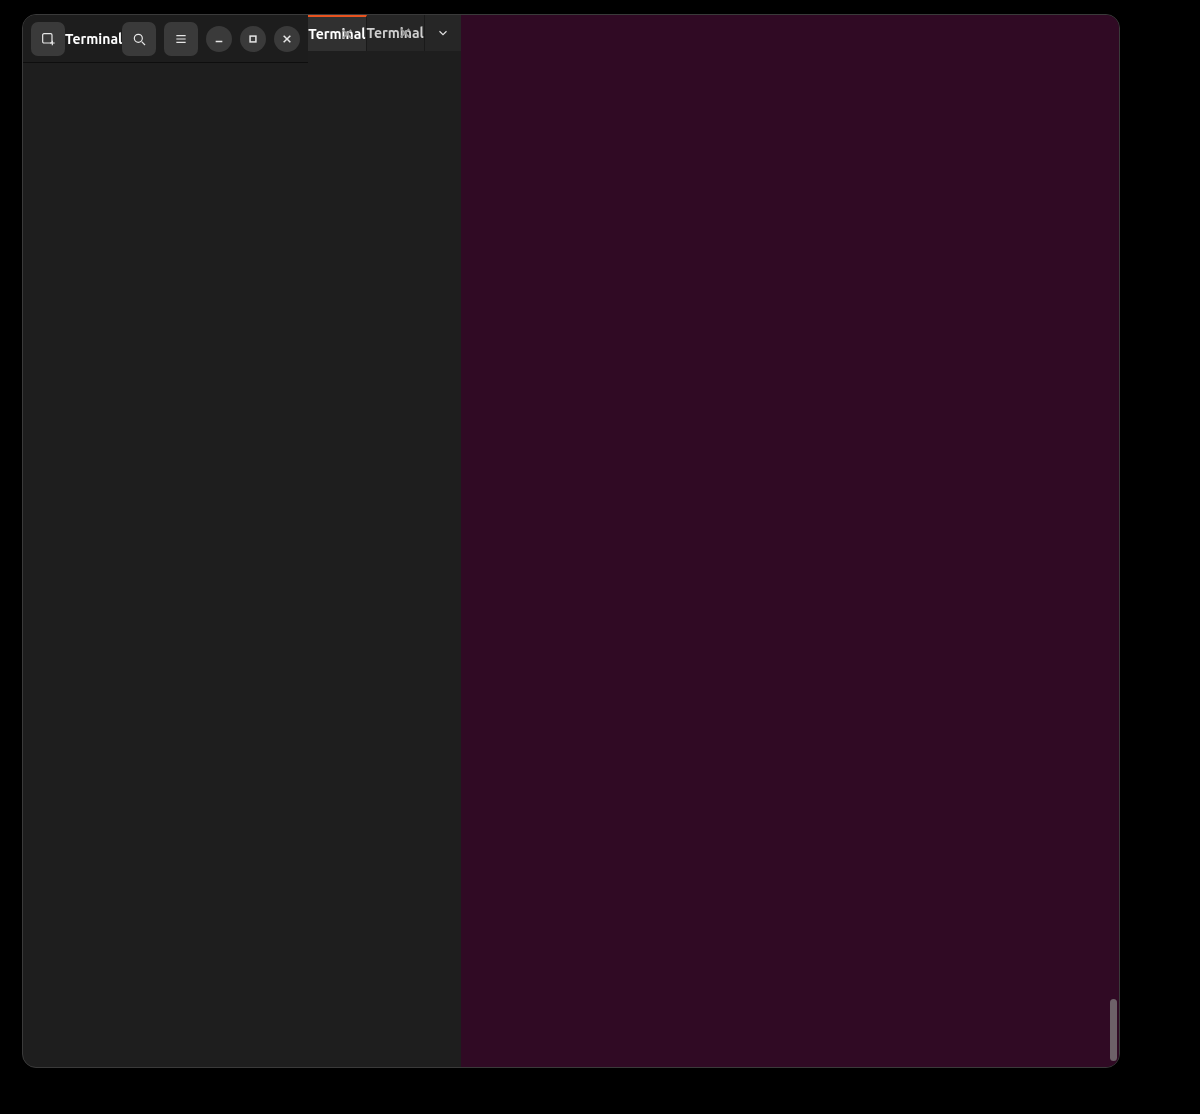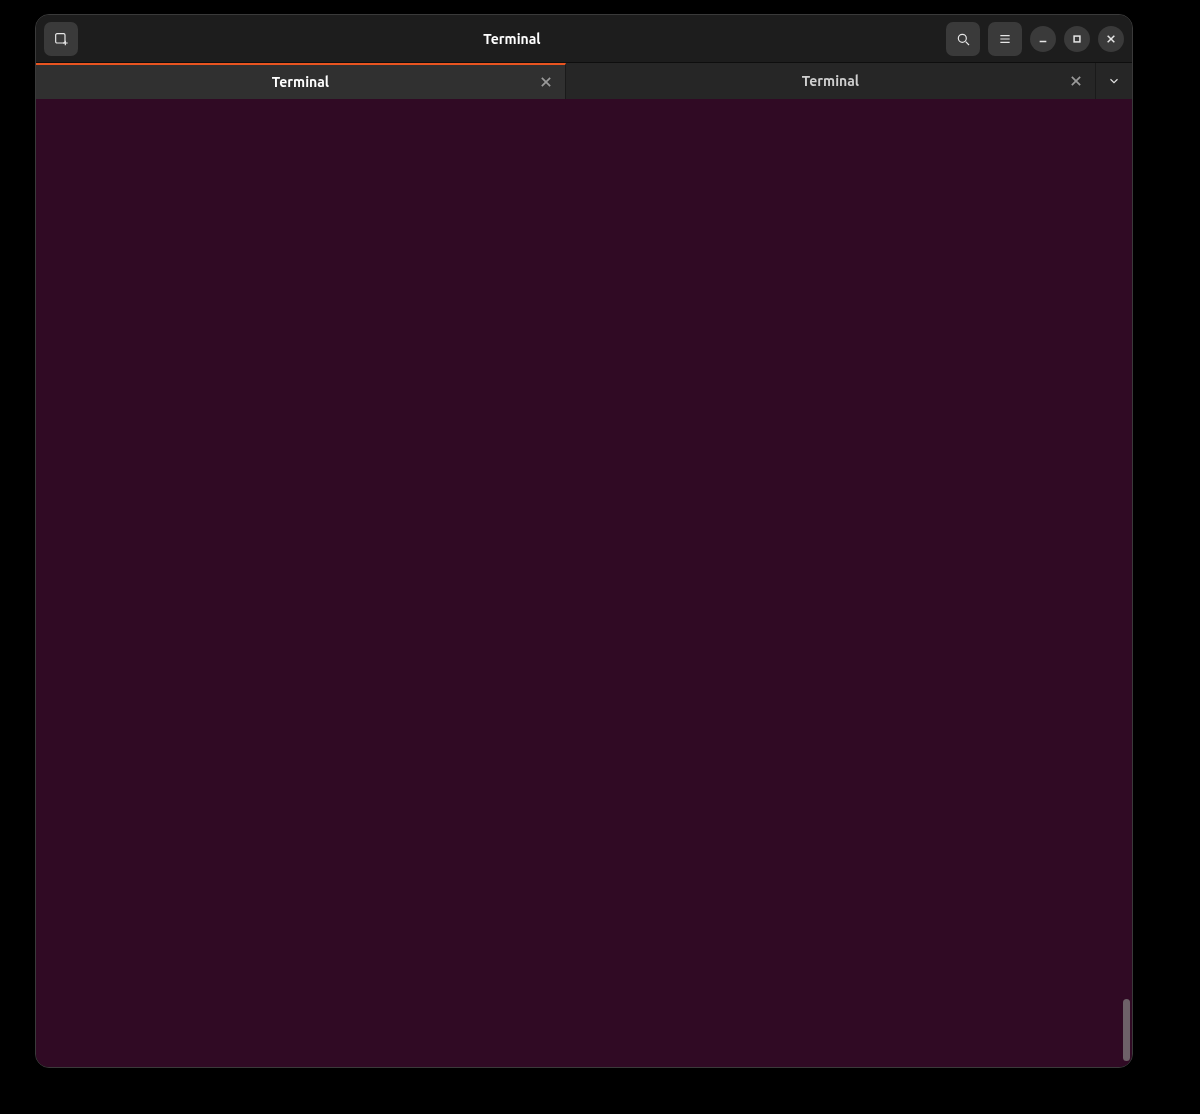--- a/index.html
+++ b/index.html
@@ -6,30 +6,30 @@
   body {
     background: #000;
     width: 1200px;
     height: 1114px;
     font-family: "Ubuntu", "Cantarell", sans-serif;
     overflow: hidden;
     position: relative;
   }
   .window {
     position: absolute;
-    left: 35px;
+    left: 22px;
     top: 14px;
     width: 1098px;
     height: 1054px;
     background: #1e1e1e;
     border-radius: 14px;
     overflow: hidden;
     box-shadow: 0 8px 28px rgba(0,0,0,0.6);
     display: flex;
-    flex-direction: column;
+    flex-direction: row;
     border: 1px solid #3a3a3a;
   }
   .titlebar {
     height: 48px;
     background: #1d1d1d;
     display: flex;
     align-items: center;
     padding: 0 8px;
     border-bottom: 1px solid #0e0e0e;
   }

